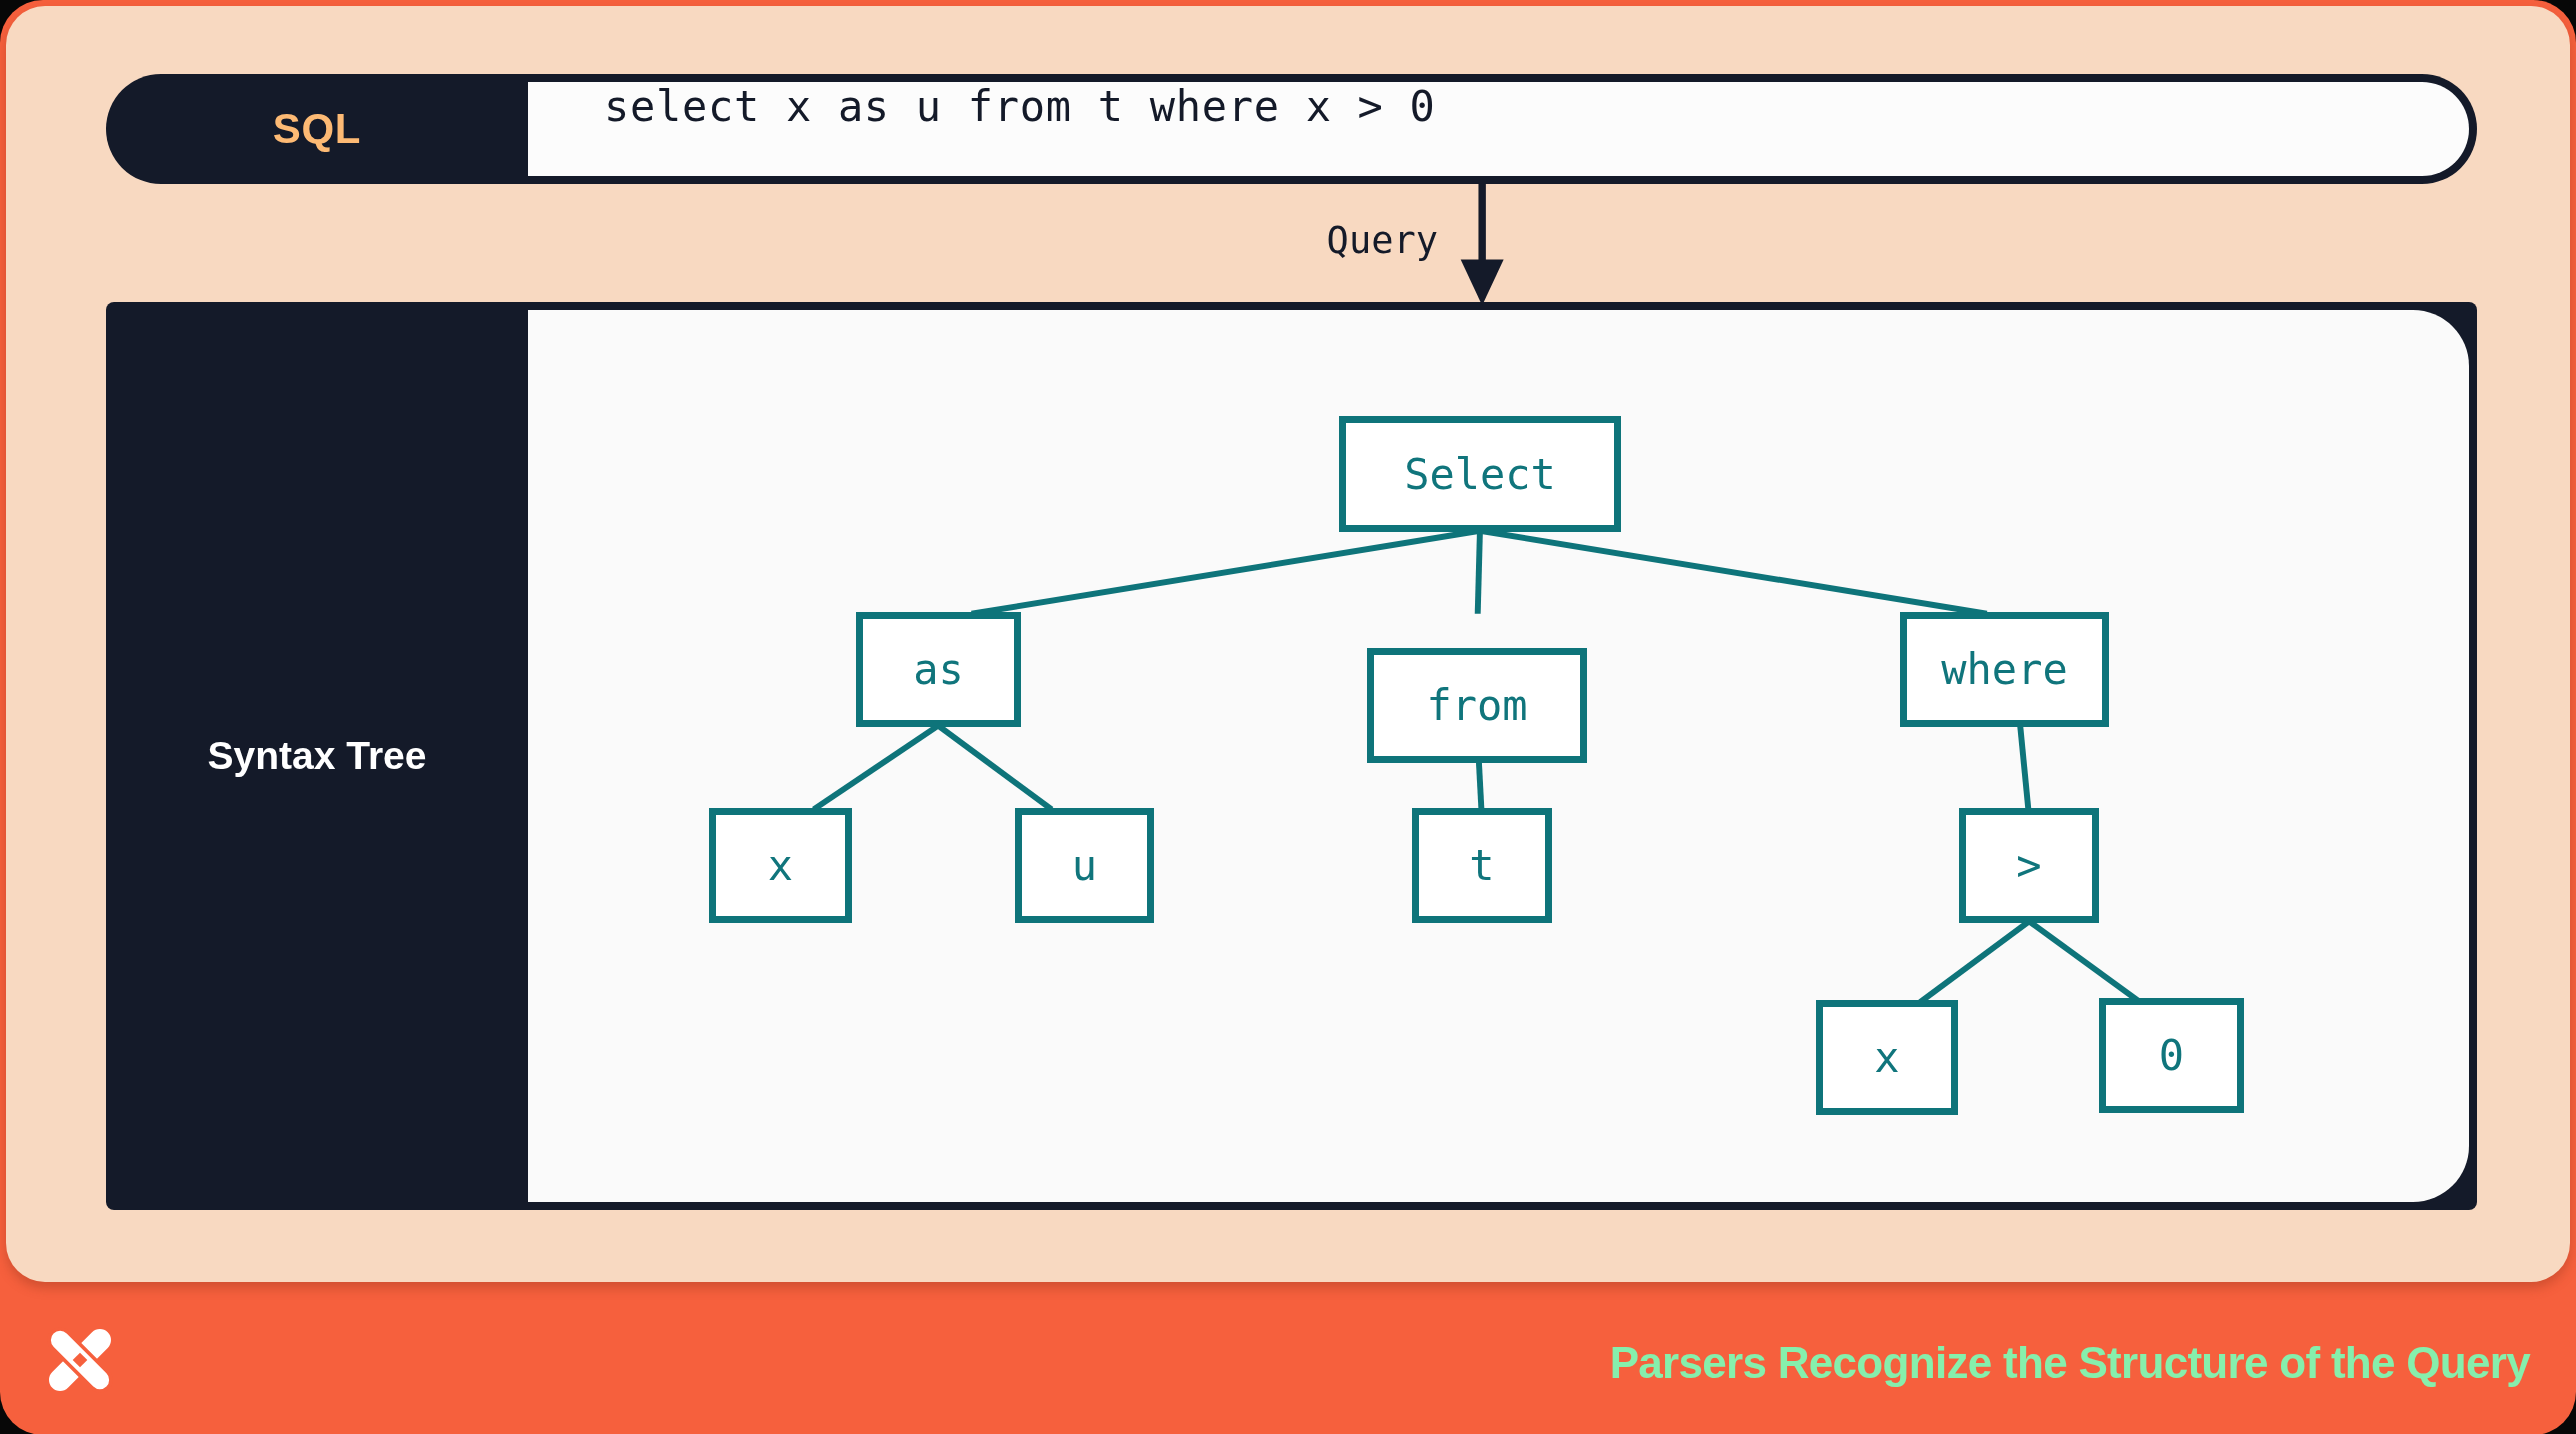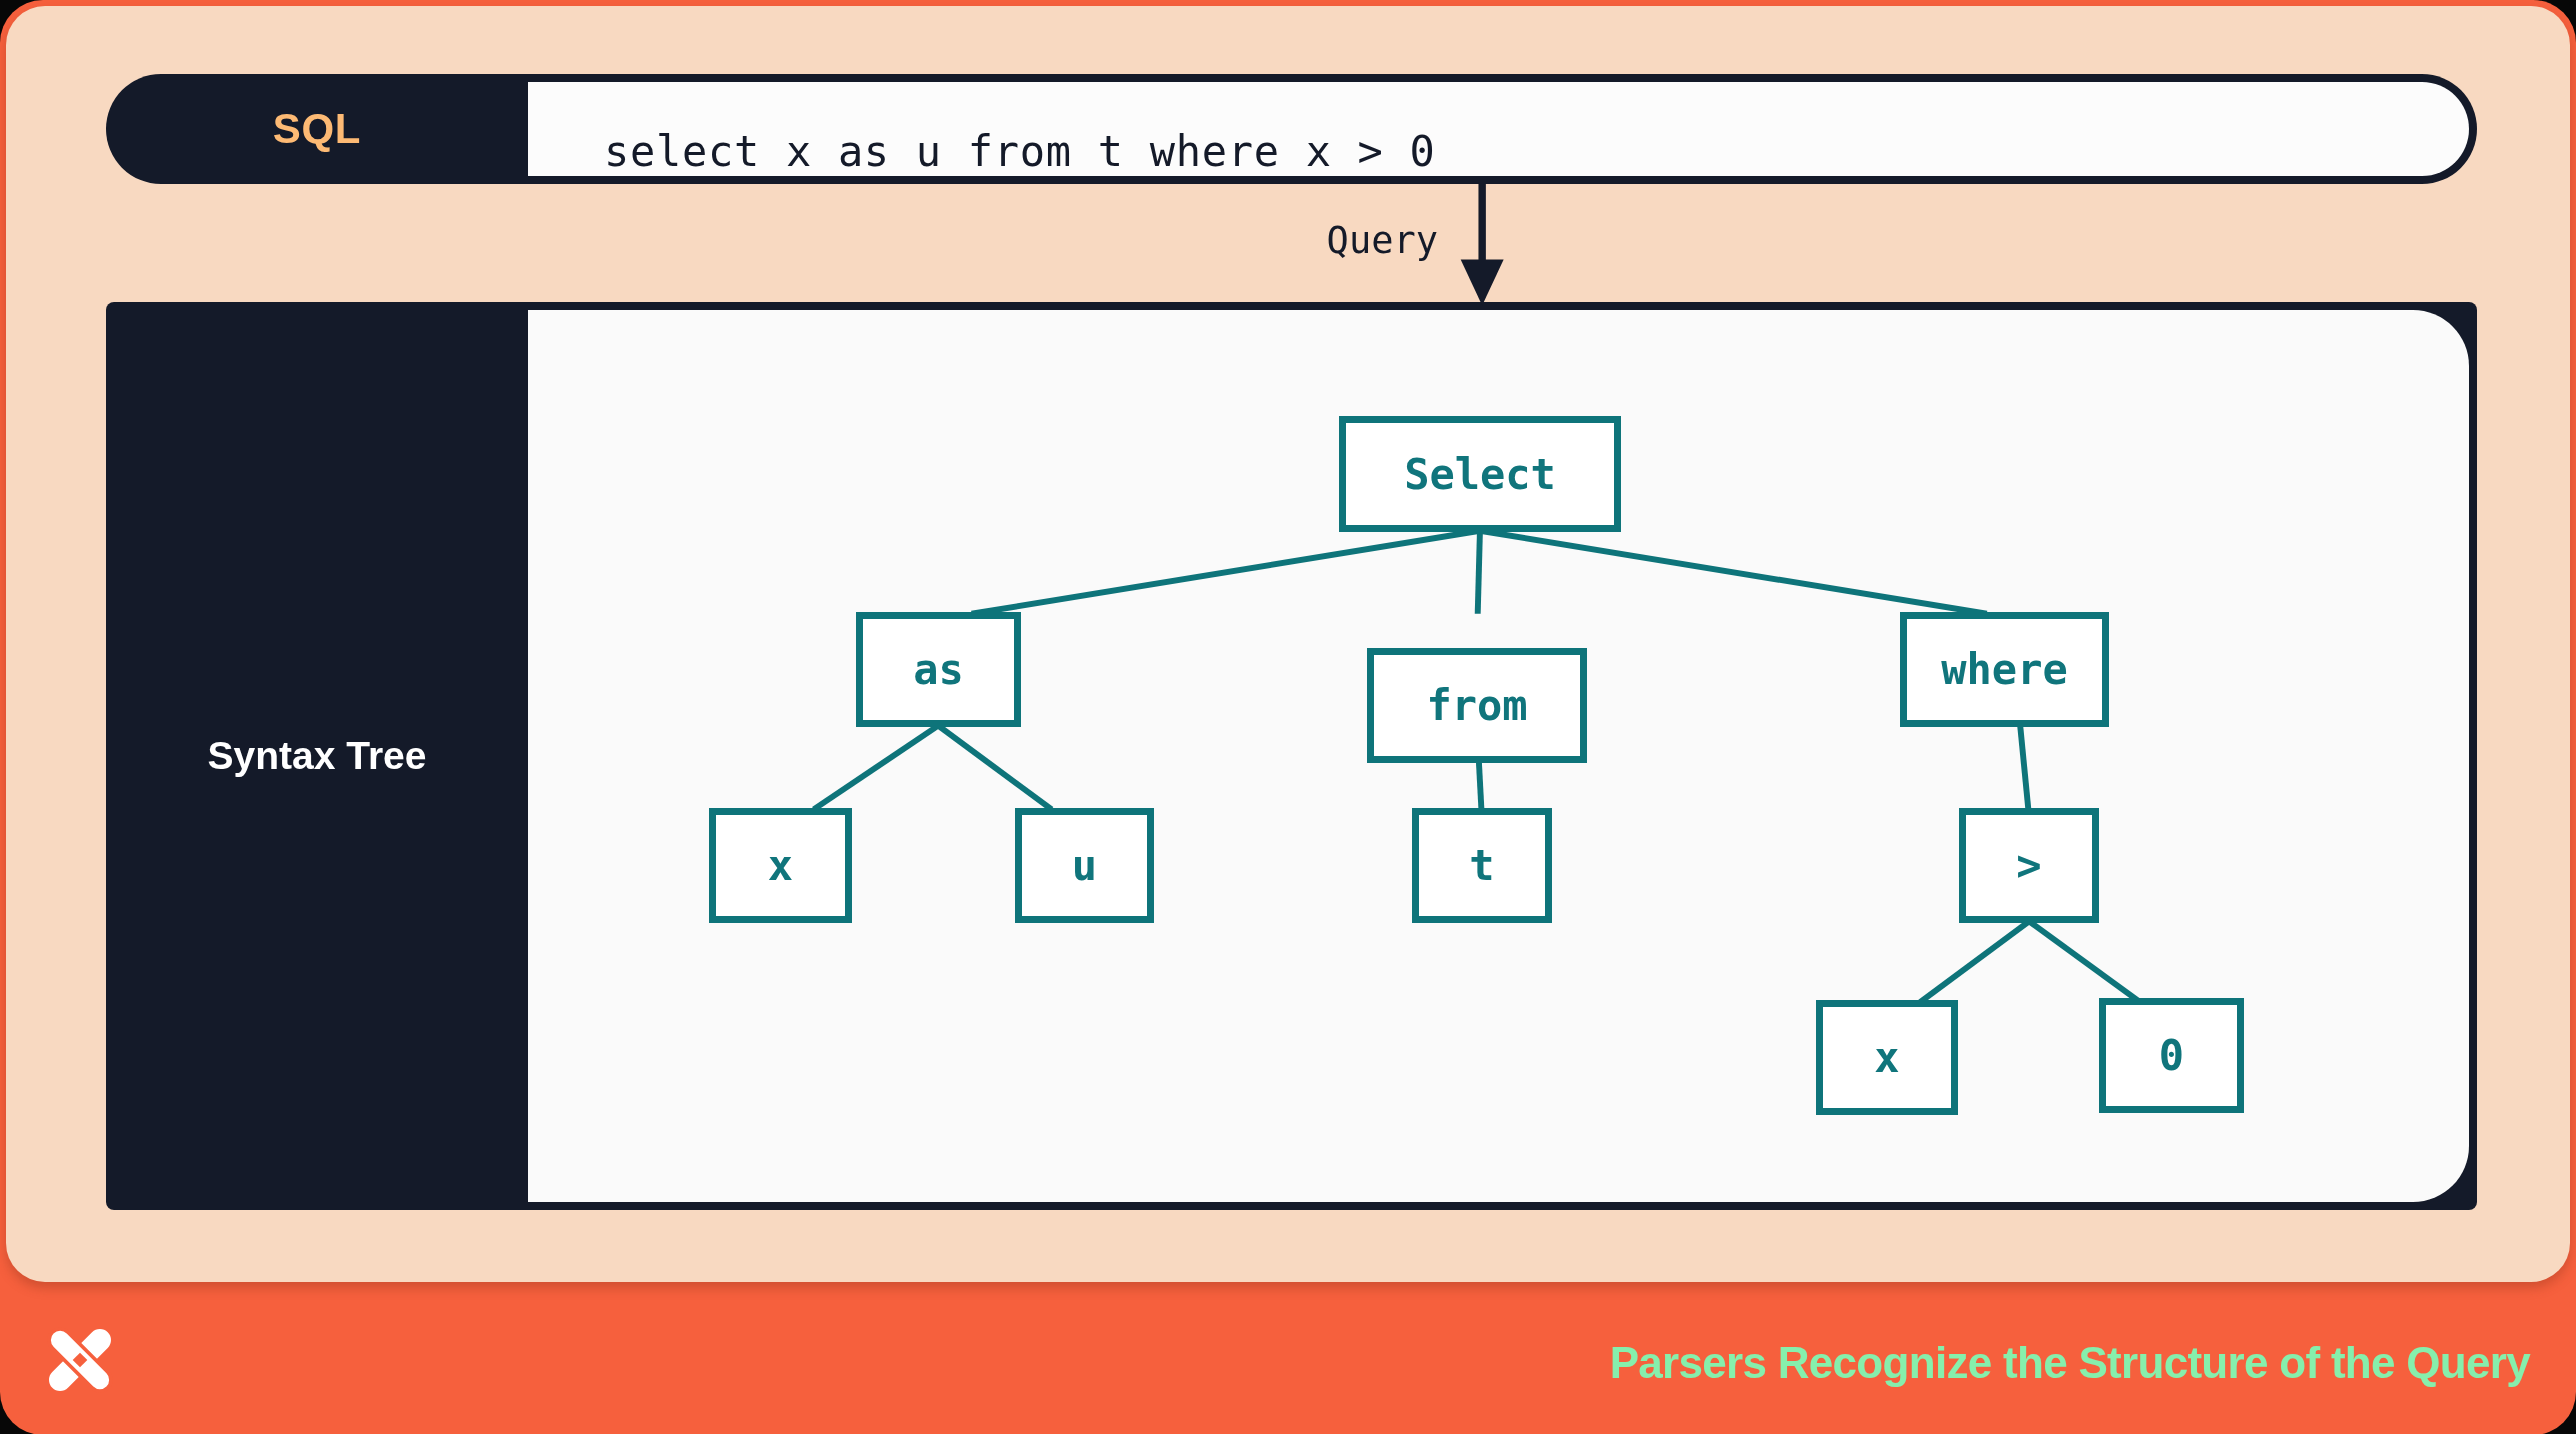--- a/index.html
+++ b/index.html
@@ -5,21 +5,21 @@
   html,body{margin:0;padding:0;background:#070707;}
   .page{position:relative;width:2576px;height:1435px;background:#070707;overflow:hidden;
         font-family:"Liberation Sans",sans-serif;}
   .orange-bg{position:absolute;left:0;top:0;width:2576px;height:1435px;background:#f6603d;border-radius:43px;}
   .peach-panel{position:absolute;left:6px;top:6px;width:2564px;height:1276px;background:#f8d9c1;
         border-radius:39px;box-shadow:0 6px 10.4px rgba(140,50,25,.35);}
 
   
   .sql-pill{position:absolute;left:106px;top:74px;width:2371px;height:110px;background:#141a29;border-radius:55px;}
   .sql-pill-content{position:absolute;left:422px;top:8.2px;right:8.2px;bottom:8.2px;background:#fcfcfc;
-        border-radius:0 47px 47px 0;display:flex;align-items:flex-end;}
+        border-radius:0 47px 47px 0;display:flex;align-items:flex-start;}
   .sql-pill-label{position:absolute;left:0;top:0;width:422px;height:100%;display:flex;align-items:center;
         justify-content:center;color:#fdba74;font-size:42px;font-weight:bold;letter-spacing:0.7px;}
   .sql-query{padding-left:76px;font-family:"DejaVu Sans Mono",monospace;font-size:42px;color:#141a29;
         white-space:nowrap;letter-spacing:0.7px;}
 
   
   .parser-label{position:absolute;left:1126px;top:219px;width:312px;text-align:right;
         font-family:"DejaVu Sans Mono",monospace;font-size:37px;color:#141a29;}
 
   
@@ -29,21 +29,21 @@
   .tree-box{position:absolute;left:106px;top:302px;width:2371px;height:908px;background:#141a29;
         border-radius:8px;z-index:1;}
   .tree-box-content{position:absolute;left:422px;top:8.2px;right:8.2px;bottom:8.2px;background:#fafafa;
         border-radius:0 56px 56px 0;}
   .tree-box-label{position:absolute;left:0;top:0;width:422px;height:100%;display:flex;align-items:center;
         justify-content:center;color:#ffffff;font-size:39px;font-weight:bold;}
 
   
   .node{position:absolute;background:#ffffff;border:7.4px solid #0e747a;box-sizing:border-box;
         display:flex;align-items:center;justify-content:center;z-index:3;
-        font-family:"DejaVu Sans Mono",monospace;font-size:42px;color:#10757c;font-weight:bold;}
+        font-family:"DejaVu Sans Mono",monospace;font-size:42px;color:#10757c;}
   .node-select{left:1339px;top:416px;width:282px;height:116px;}
   .node-as{left:856px;top:612px;width:165px;height:115px;}
   .node-from{left:1367px;top:648px;width:220px;height:115px;}
   .node-where{left:1900px;top:612px;width:209px;height:115px;}
   .node-x1{left:709px;top:808px;width:143px;height:115px;}
   .node-u{left:1015px;top:808px;width:139px;height:115px;}
   .node-t{left:1412px;top:808px;width:140px;height:115px;}
   .node-gt{left:1959px;top:808px;width:140px;height:115px;}
   .node-x2{left:1816px;top:1000px;width:142px;height:115px;}
   .node-zero{left:2099px;top:998px;width:145px;height:115px;}

